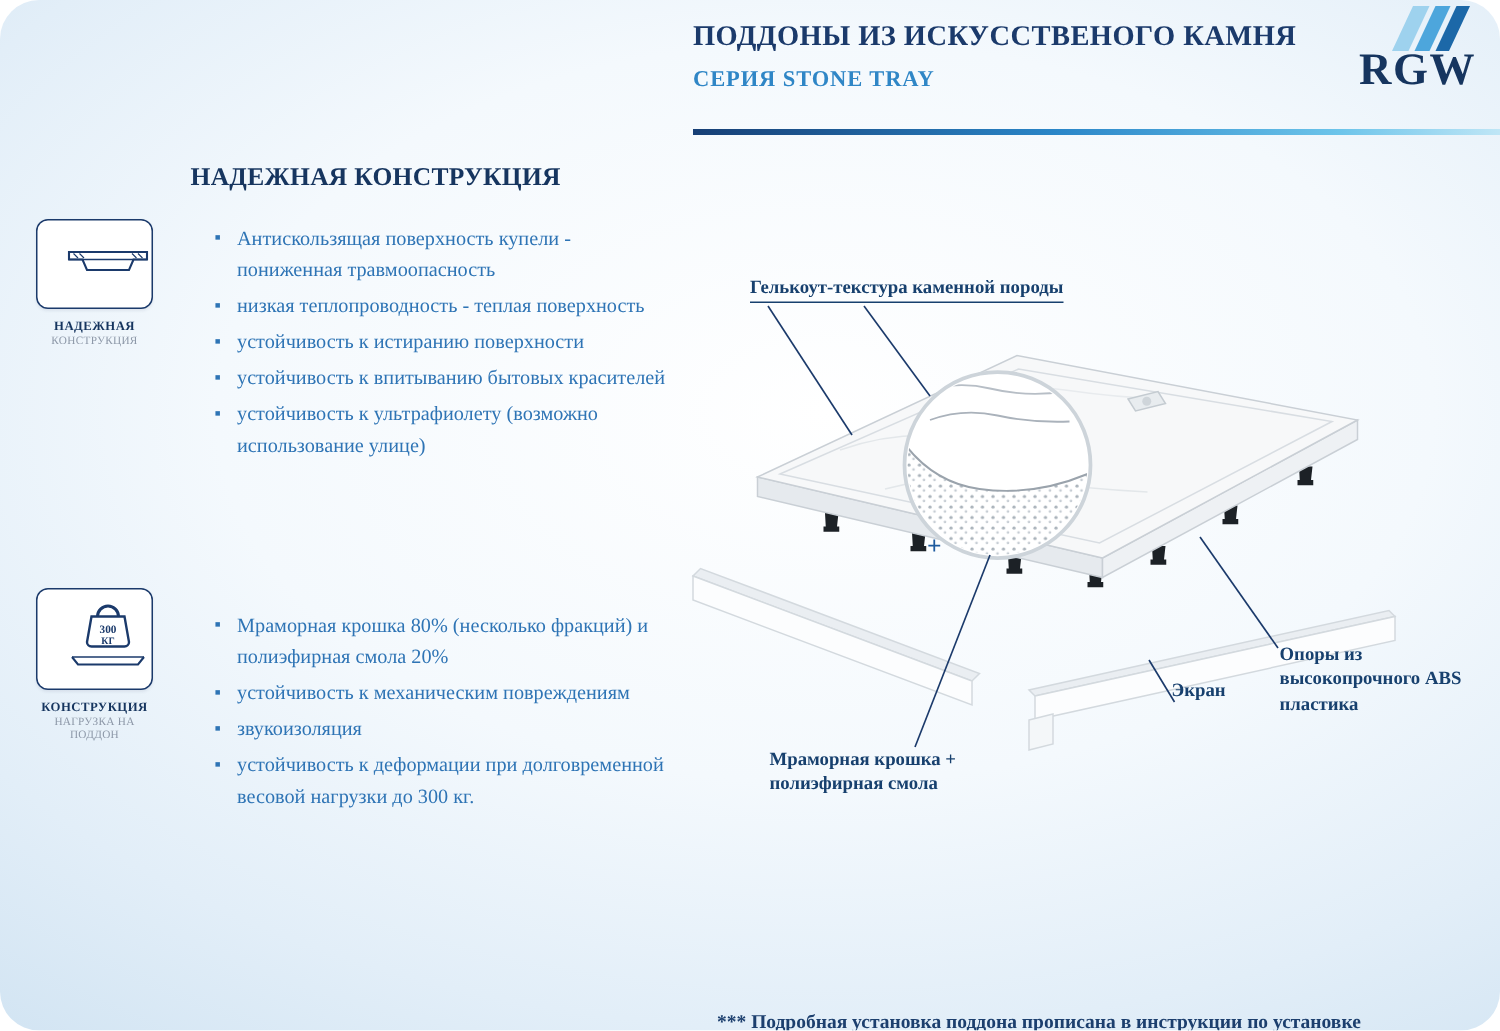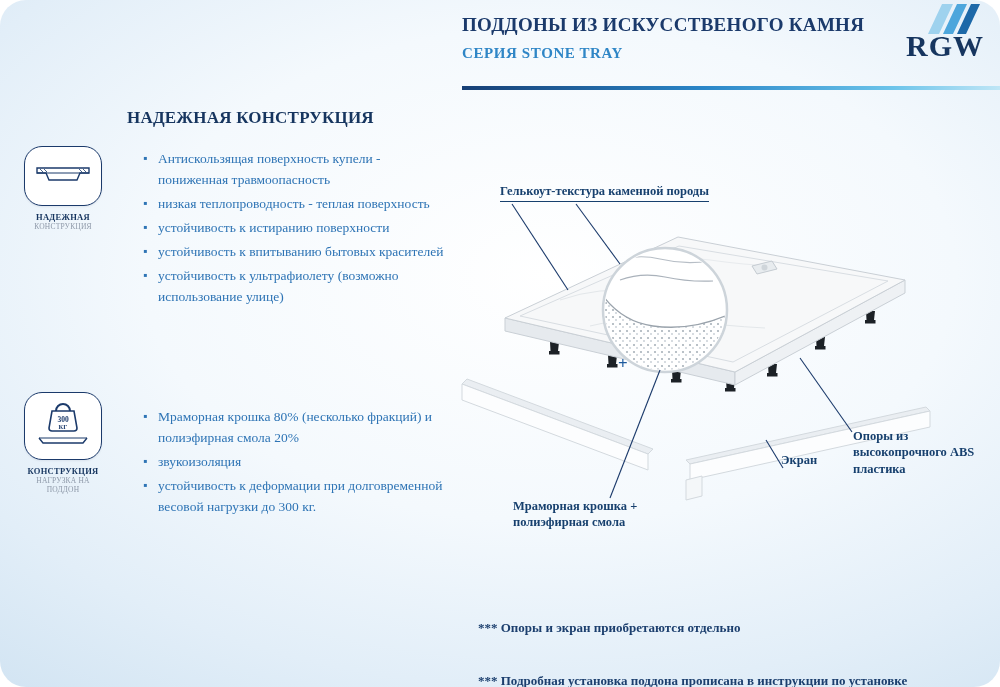--- a/index.html
+++ b/index.html
@@ -19,22 +19,22 @@
   ul.features{position:absolute;left:127px;width:302px;margin:16px;padding:0;list-style:none;}
   ul.features li{position:relative;padding-left:15px;font-size:13.5px;line-height:1.55;color:#2e74b5;margin-bottom:3px;}
   ul.features li::before{content:"▪";position:absolute;left:0;top:0;font-size:12px;color:#2e74b5;}
   .features-1{top:133px;}
   .features-2{top:391px;}
 
   
   .badge{position:absolute;left:20px;width:86px;text-align:center;}
   .badge-1{top:146px;}
   .badge-2{top:392px;}
-  .badge-box{width:76px;height:58px;margin:0 auto;background:#ffffff;border:1.5px solid #1b3a6b;border-radius:18px;
-             display:flex;align-items:center;justify-content:center;box-shadow:0 1px 2px rgba(20,40,80,.08);}
+  .badge-box{width:76px;height:58px;margin:0 auto;background:#ffffff;border:1.5px solid #1b3a6b;border-radius:8px;
+             display:flex;align-items:center;justify-content:flex-end;box-shadow:0 1px 2px rgba(20,40,80,.08);}
   .badge-2 .badge-box{height:66px;}
   .badge-label-top{margin-top:6px;font-size:8.5px;font-weight:800;color:#16355f;letter-spacing:.3px;}
   .badge-label-bottom{font-size:7.5px;color:#8d98a8;letter-spacing:.2px;}
 
   
   .diagram{position:absolute;left:450px;top:168px;width:548px;height:420px;}
   .co{position:absolute;font-size:12.5px;font-weight:700;color:#17406e;line-height:1.3;z-index:5;}
   .co-gelcoat{left:500px;top:183px;border-bottom:1.5px solid #17406e;padding-bottom:2px;}
   .co-marble{left:513px;top:498px;width:168px;}
   .co-screen{left:781px;top:452px;}
@@ -101,20 +101,21 @@
   <ul class="features features-1">
     <li>Антискользящая поверхность купели - пониженная травмоопасность</li>
     <li>низкая теплопроводность - теплая поверхность</li>
     <li>устойчивость к истиранию поверхности</li>
     <li>устойчивость к впитыванию бытовых красителей</li>
     <li>устойчивость к ультрафиолету (возможно использование улице)</li>
   </ul>
 
   <ul class="features features-2">
     <li>Мраморная крошка 80% (несколько фракций) и полиэфирная смола 20%</li>
+    <li>устойчивость к механическим повреждениям</li>
     <li>звукоизоляция</li>
     <li>устойчивость к деформации при долговременной весовой нагрузки до 300 кг.</li>
   </ul>
 
   <svg class="diagram" viewBox="0 0 548 420">
     <defs>
       <pattern id="dots" width="7" height="7" patternUnits="userSpaceOnUse">
         <circle cx="2" cy="2" r="1.1" fill="#a9b2ba"></circle>
         <circle cx="5" cy="5" r="0.9" fill="#c4cbd2"></circle>
       </pattern>
@@ -174,16 +175,15 @@
       <path d="M333,300 L316,272"></path>
       <path d="M402,264 L350,190"></path>
     </g>
   </svg>
 
   <div class="co co-gelcoat">Гелькоут-текстура каменной породы</div>
   <div class="co co-marble">Мраморная крошка + полиэфирная смола</div>
   <div class="co co-screen">Экран</div>
   <div class="co co-supports">Опоры из высокопрочного ABS пластика</div>
 
-  <div class="fn fn-1">*** Опоры и экран приобретаются отдельно</div>
   <div class="fn fn-2">*** Подробная установка поддона прописана в инструкции по установке</div>
 
 </div>
 
 </body></html>

